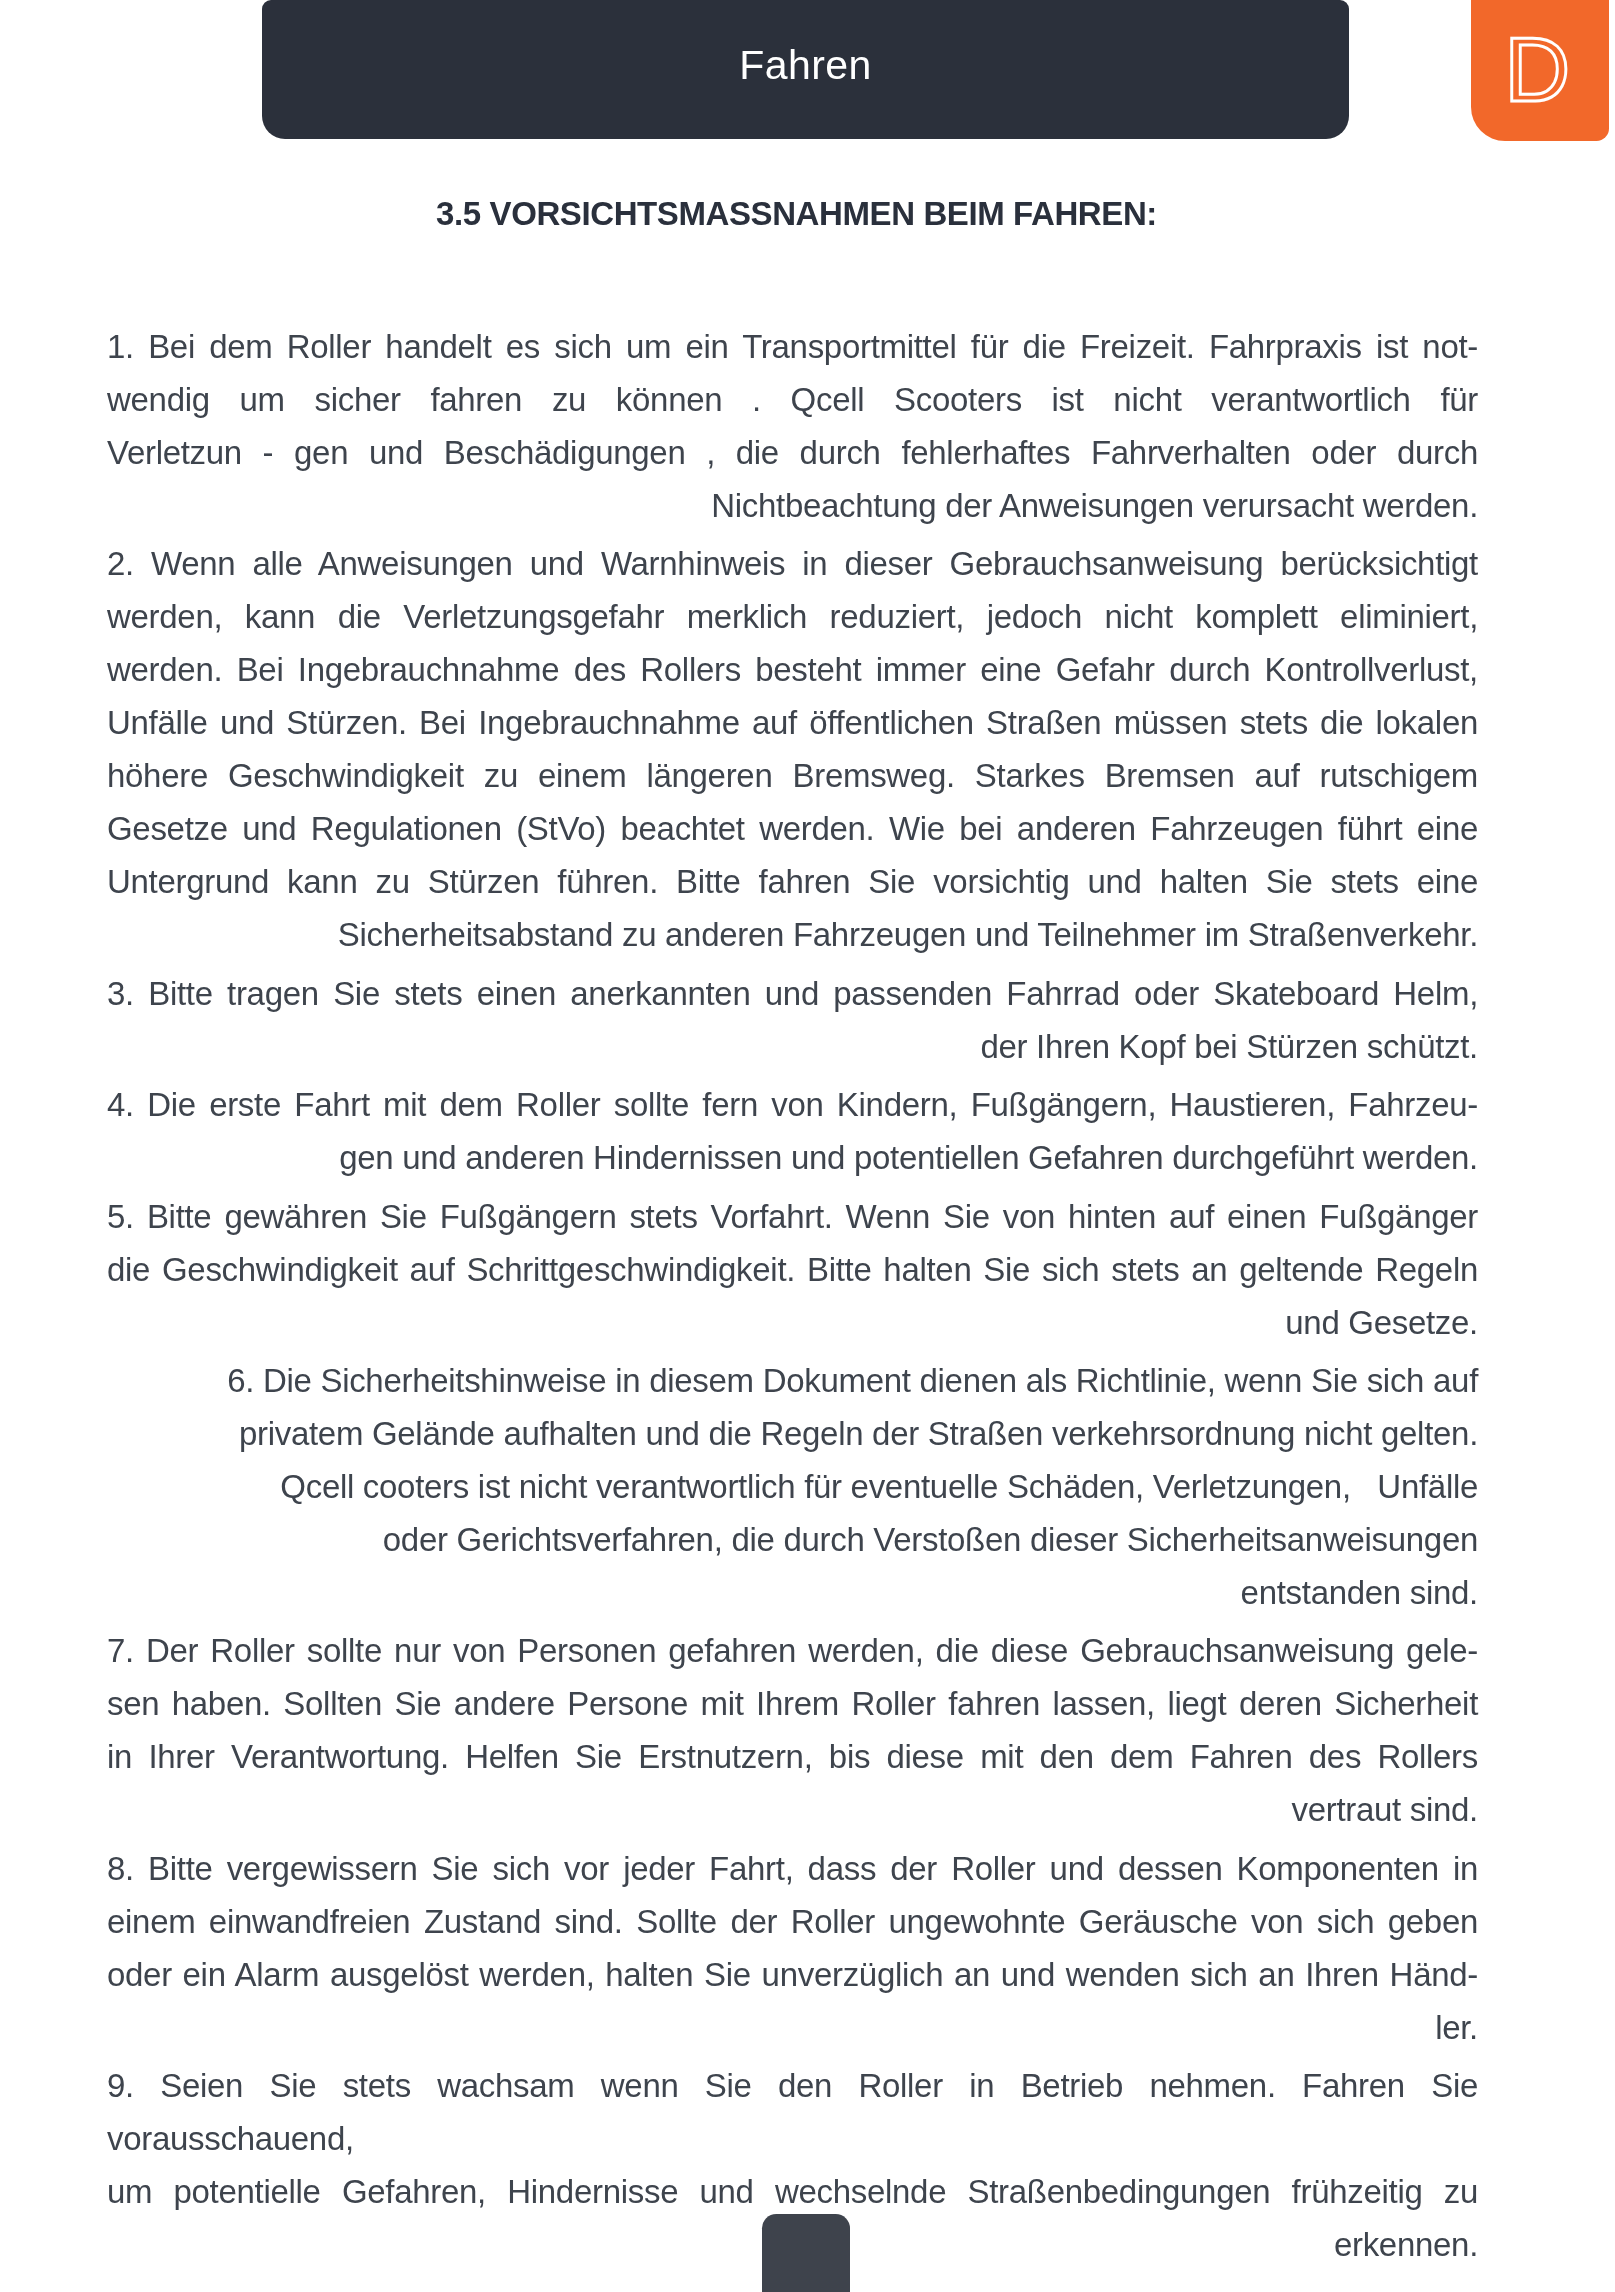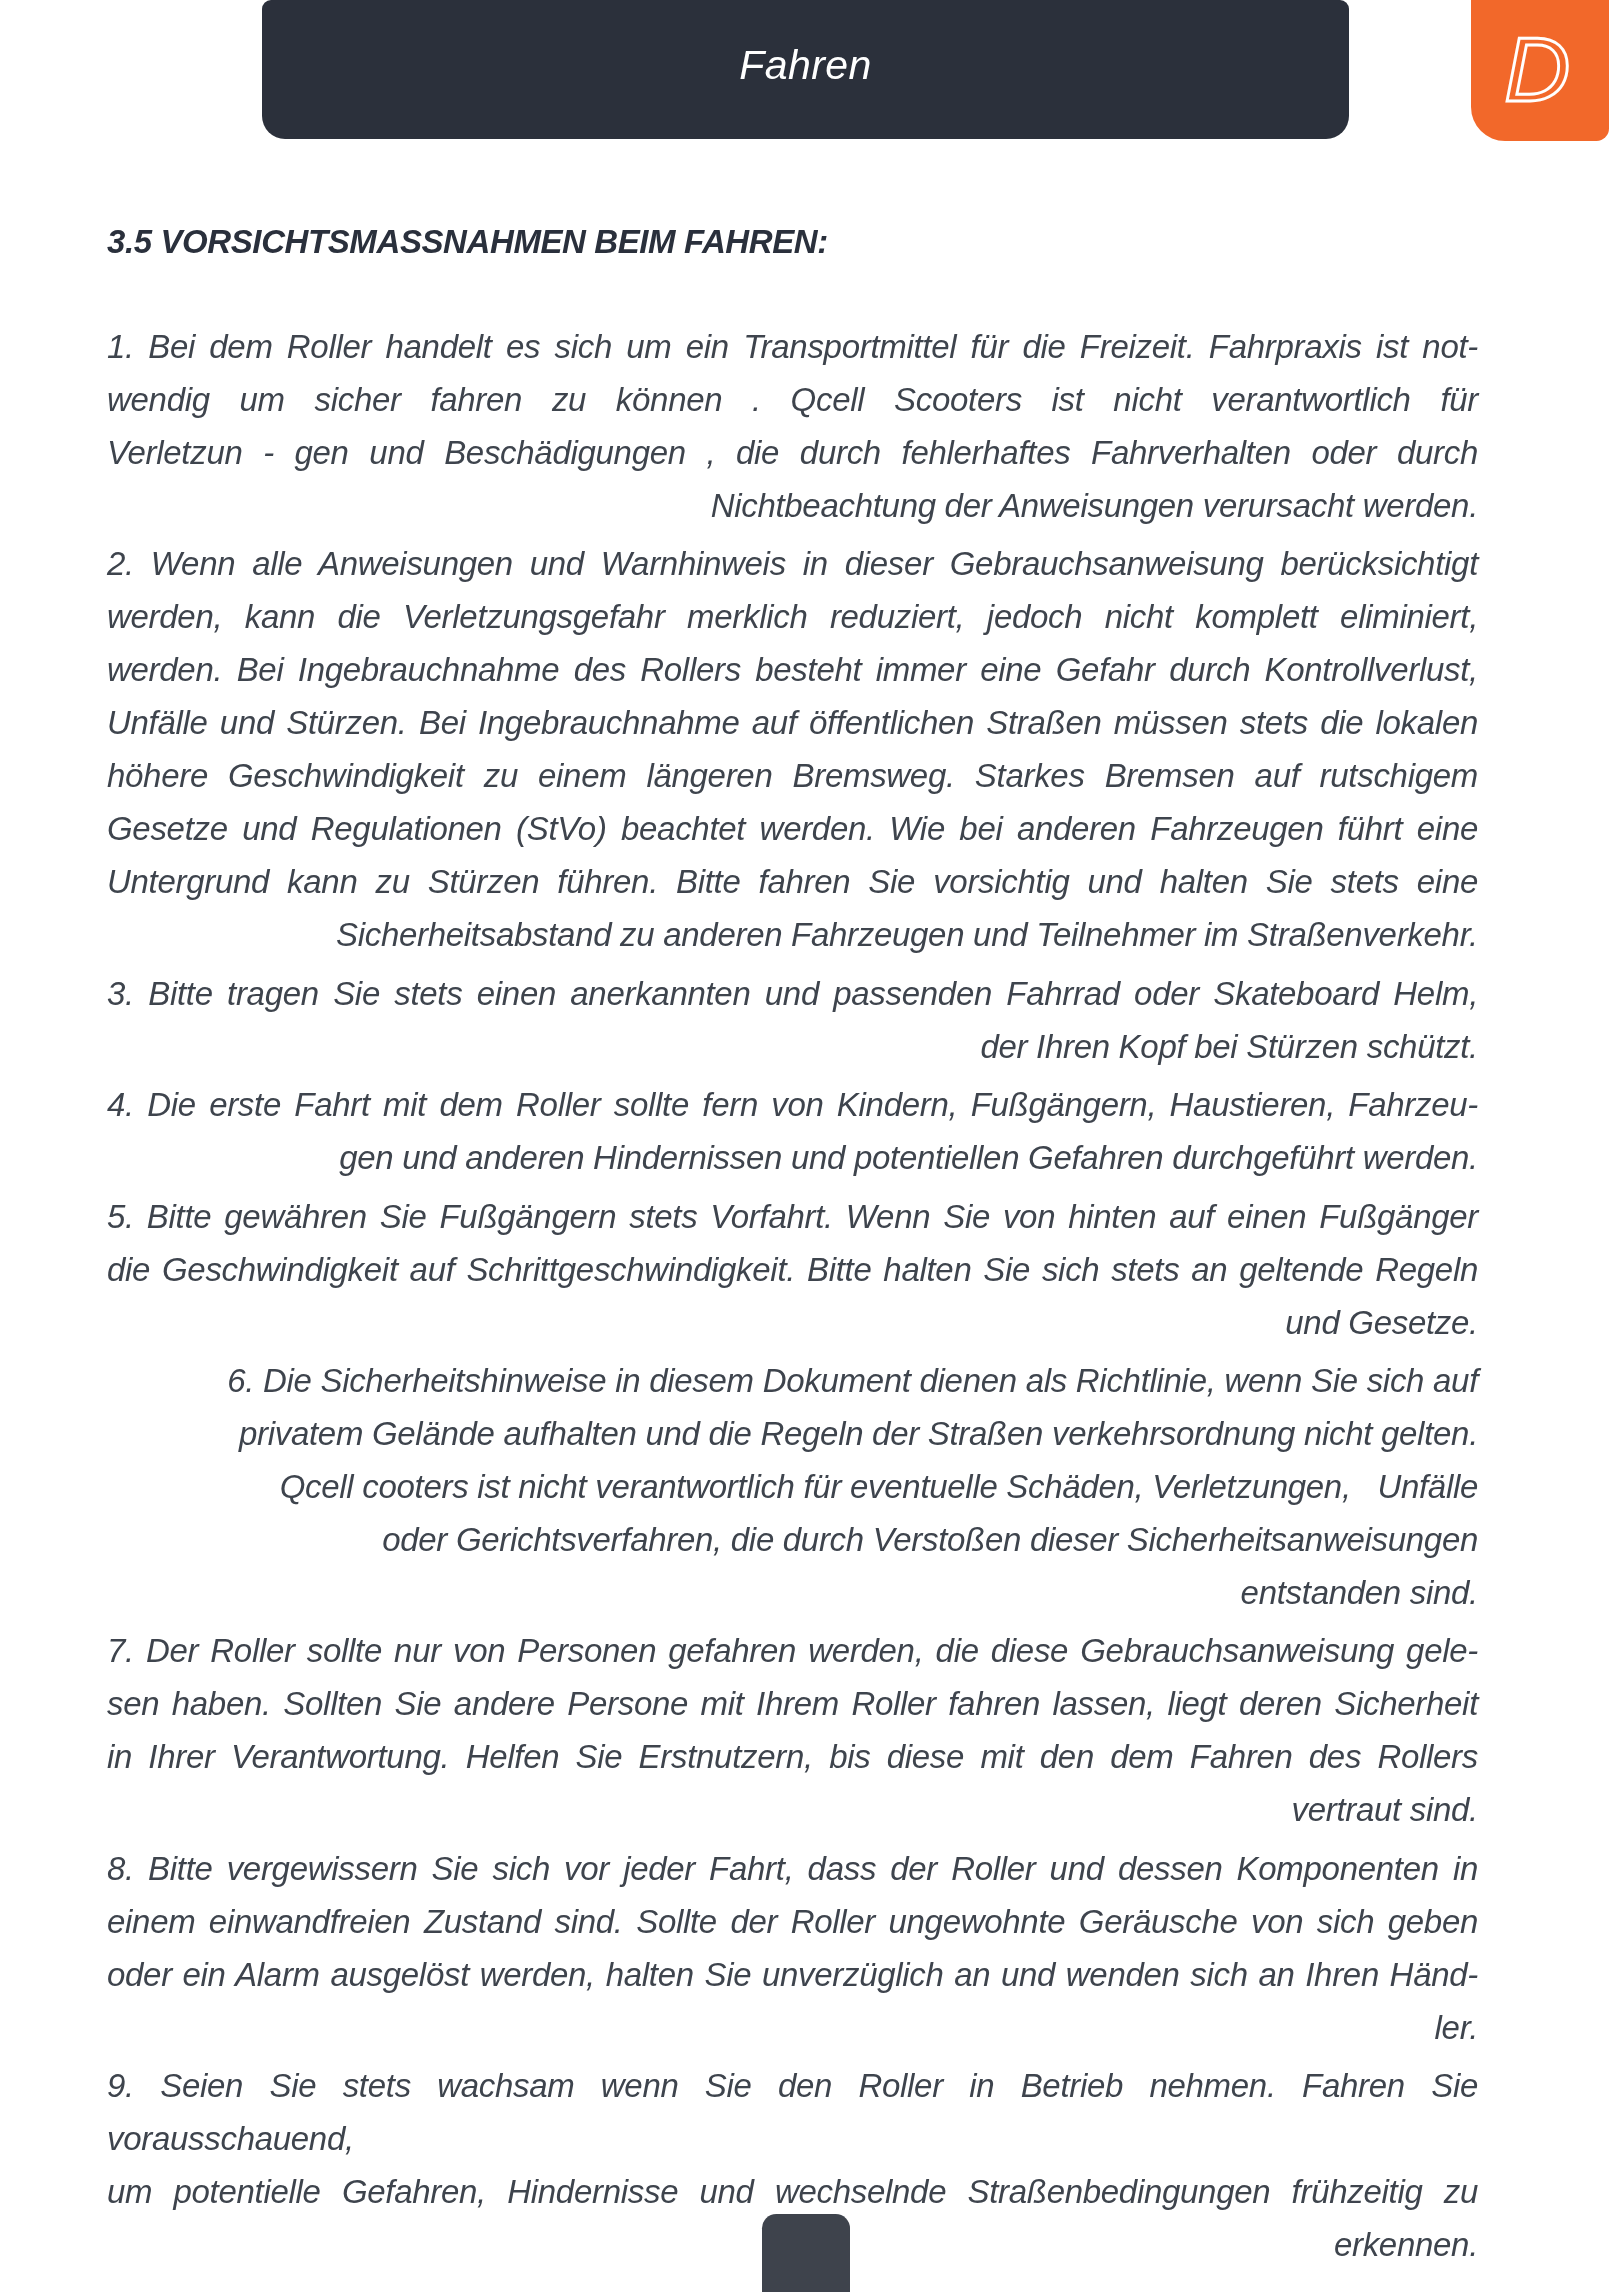--- a/index.html
+++ b/index.html
@@ -3,21 +3,20 @@
 <meta charset="utf-8">
 <style>
   html, body { margin: 0; padding: 0; background: #ffffff; }
   .page {
     position: relative;
     width: 1616px;
     height: 2293px;
     background: #ffffff;
     overflow: hidden;
     font-family: "Liberation Sans", "DejaVu Sans", sans-serif;
-    font-style: italic;
   }
   
   .header-tab {
     position: absolute;
     left: 262px; top: 0; width: 1087px; height: 139px;
     background: var(--header-bg, #2B303B);
     border-radius: 9px 9px 23px 23px;
     display: flex; align-items: center; justify-content: center;
     padding-bottom: 9px; box-sizing: border-box;
   }
@@ -31,26 +30,27 @@
   .lang-tab {
     position: absolute;
     left: 1471px; top: 0; width: 138px; height: 141px;
     background: var(--tab-orange, #F2682A);
     border-radius: 0 0 12.5px 34px;
   }
   .lang-tab svg { display: block; width: 138px; height: 141px; }
   
   .section-heading {
     position: absolute;
-    left: 107px; top: 220px; width: 1379px;
+    left: 107px; top: 192px; width: 1379px;
     color: var(--heading-text, #2A303C);
     font-size: 33px;
     font-weight: 700;
     letter-spacing: -0.4px;
     line-height: 43px;
+    text-align: center;
   }
   
   .body-text {
     position: absolute;
     left: 107px; top: 320px; width: 1371px;
     color: var(--body-text, #3E444D);
     font-size: 33px;
     letter-spacing: -0.3px;
     line-height: 53px;
   }

